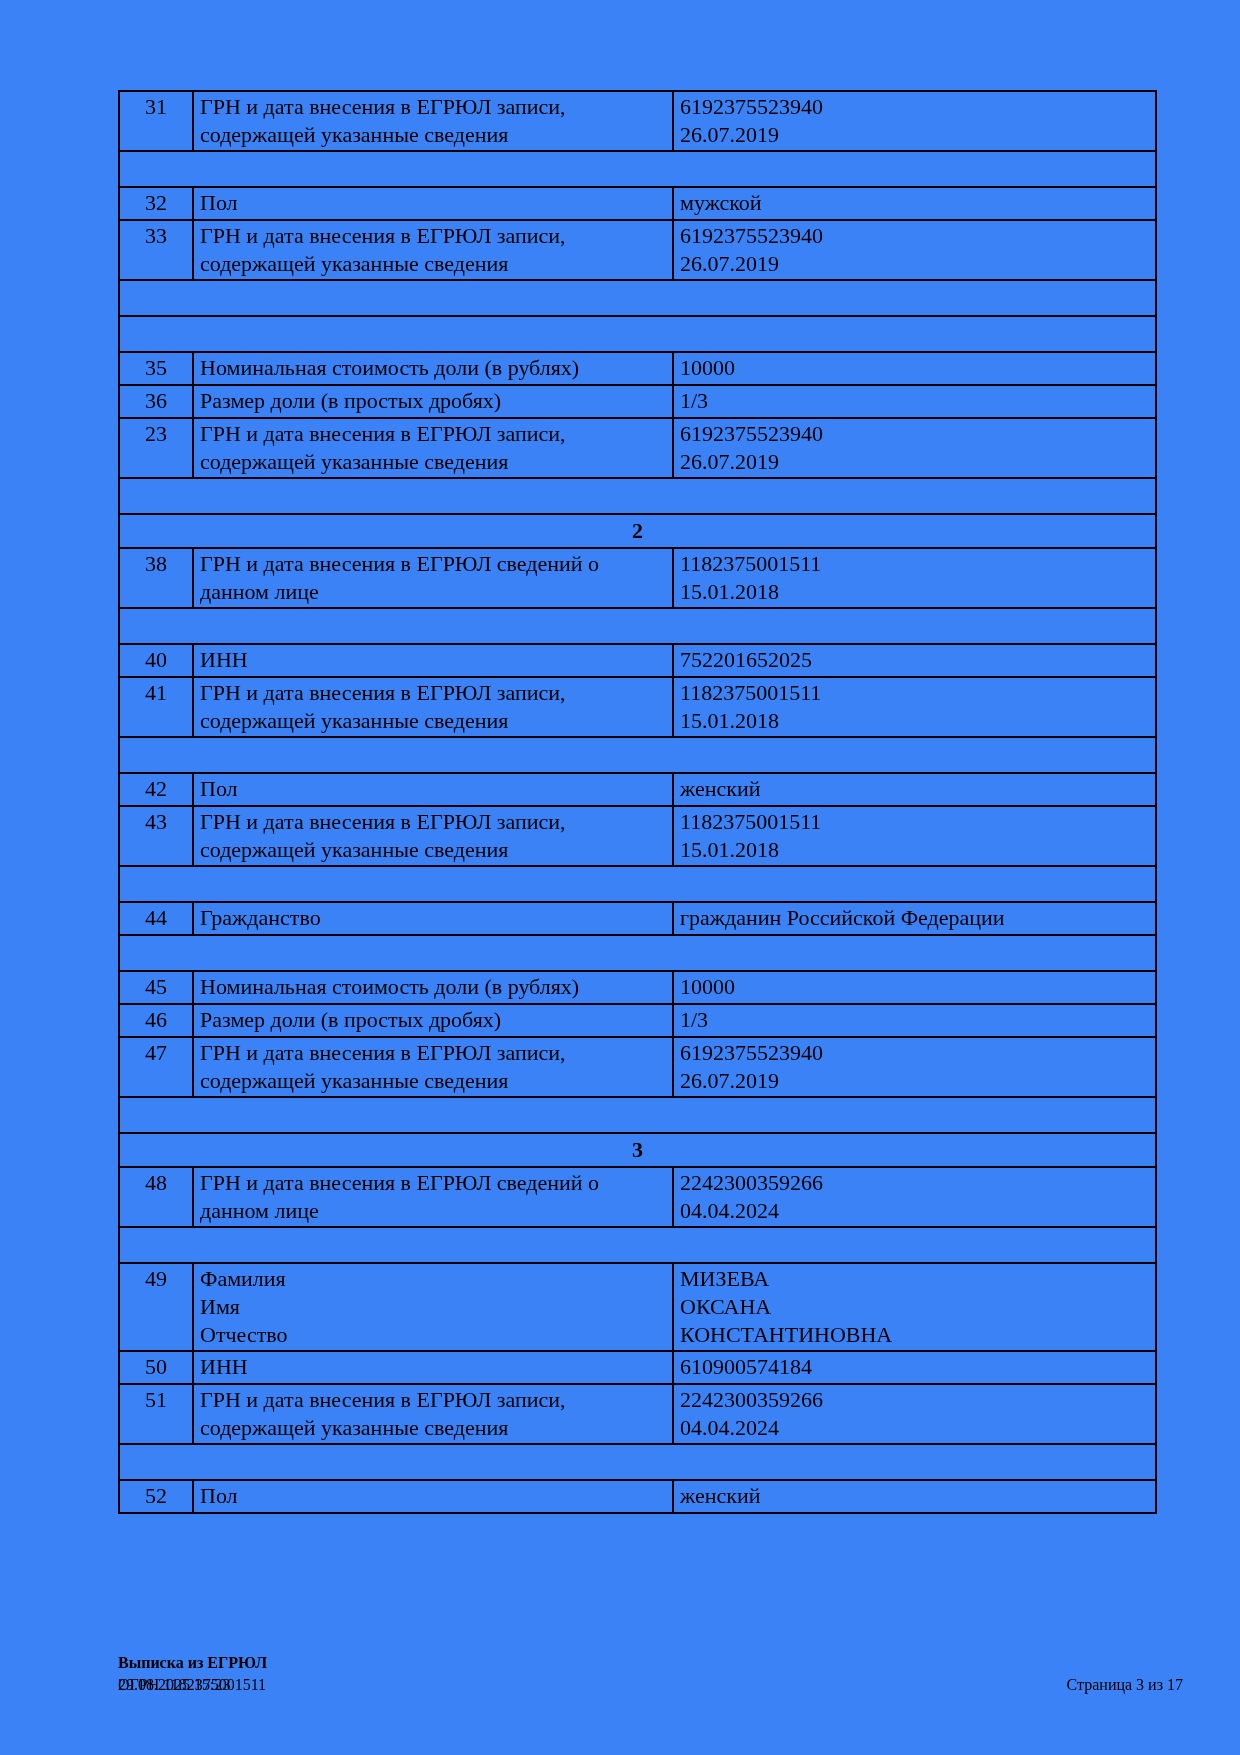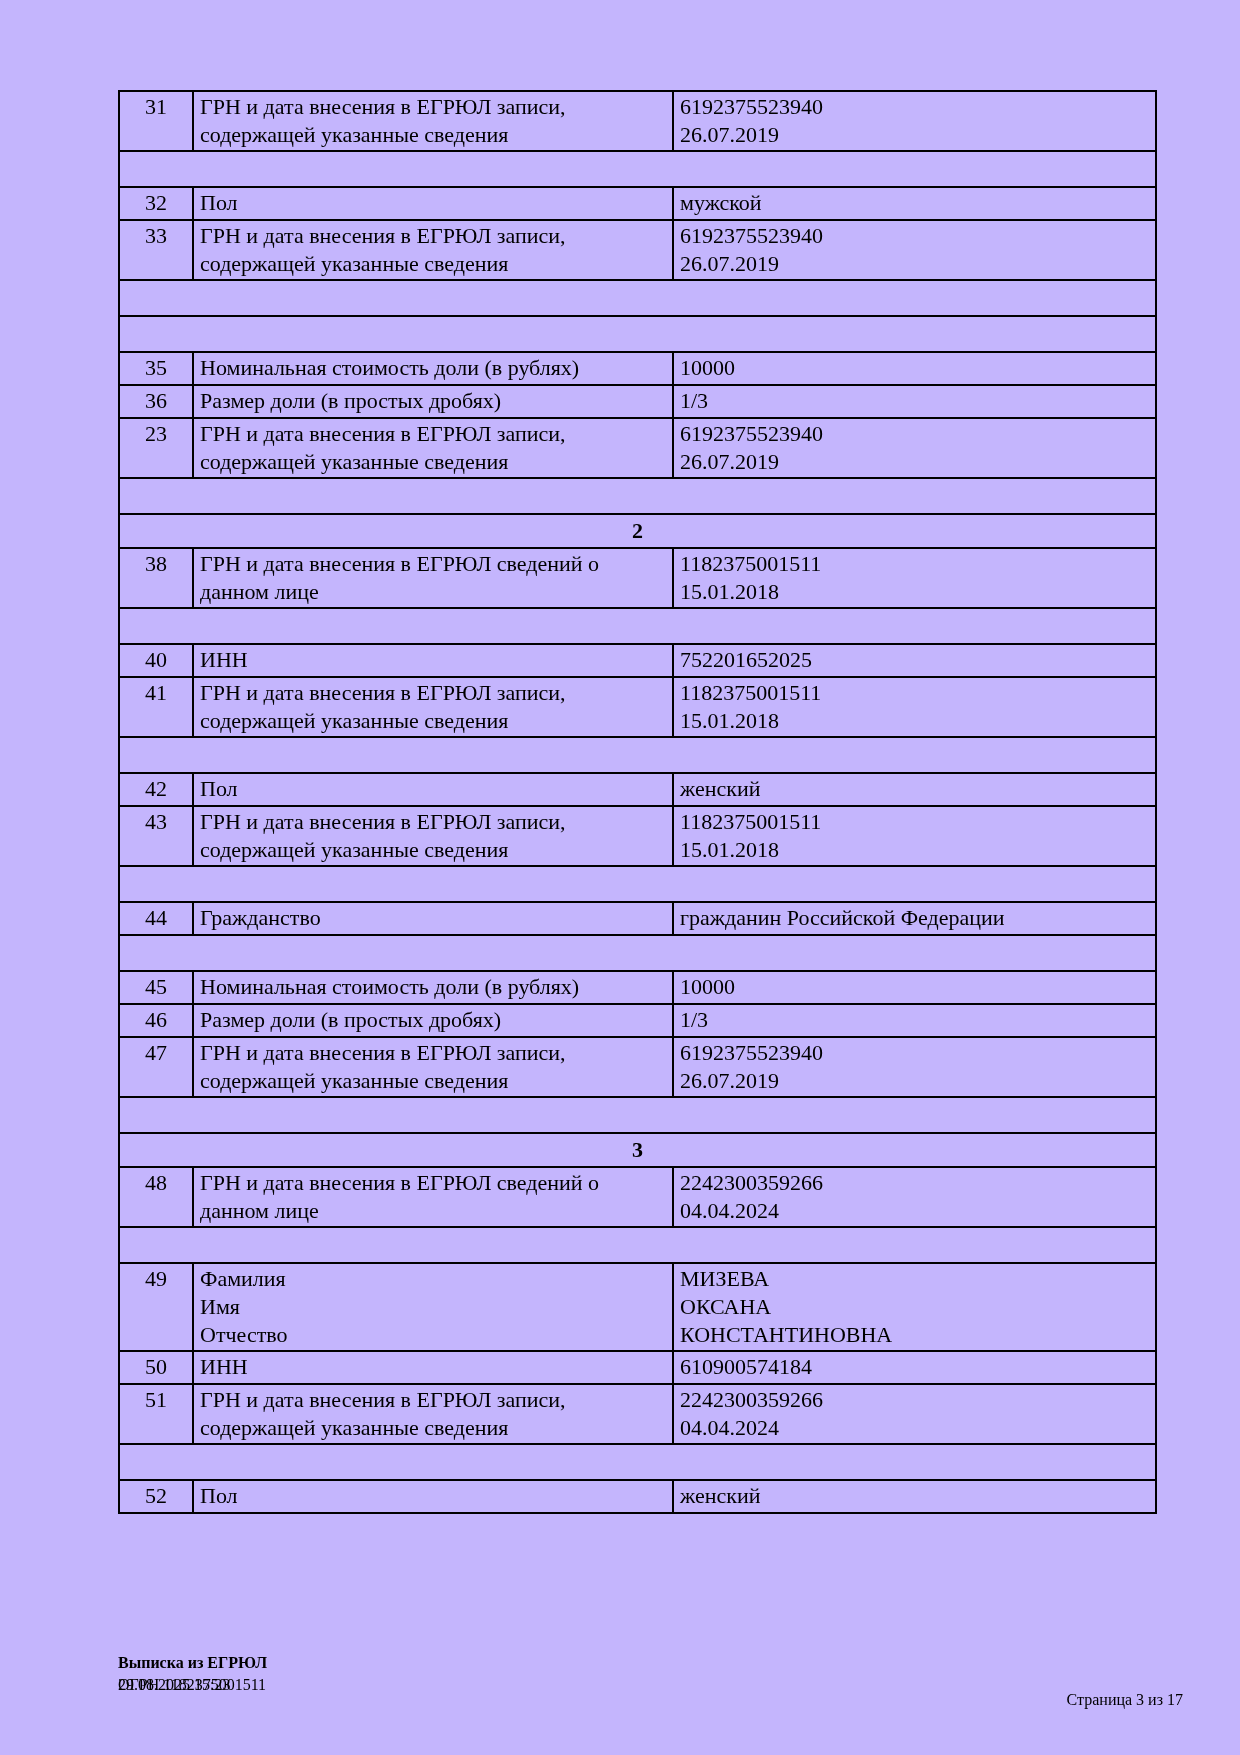--- a/index.html
+++ b/index.html
@@ -4,21 +4,21 @@
 <style>
   html, body {
     margin: 0;
     padding: 0;
     background: #ffffff;
   }
   .page {
     position: relative;
     width: 1240px;
     height: 1755px;
-    background: #c4b5fd;
+    background: #3b82f6;
     color: #000000;
     font-family: "Liberation Serif", "DejaVu Serif", serif;
     overflow: hidden;
   }
   table.egrul {
     position: absolute;
     left: 118px;
     top: 90px;
     width: 1037px;
     border-collapse: collapse;
@@ -72,21 +72,21 @@
   .footer-ogrn {
     position: absolute;
     left: 0;
     width: 100%;
     text-align: left;
     top: 0;
   }
   .footer-page {
     position: absolute;
     right: 0;
-    top: 15px;
+    top: 0;
   }
 </style>
 </head>
 <body>
 
 <div class="page">
 
   <table class="egrul">
     <colgroup>
       <col style="width:74px">

